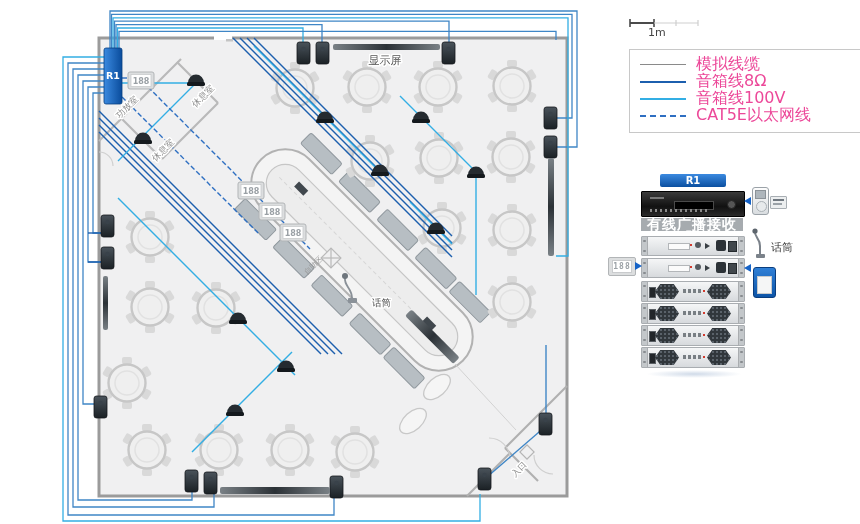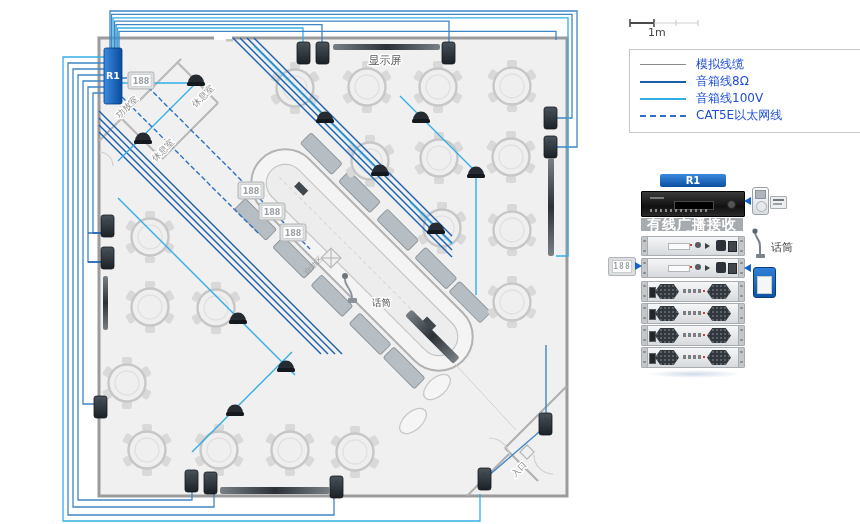--- a/index.html
+++ b/index.html
@@ -11,21 +11,21 @@
   
   .scalebar{position:absolute;left:628px;top:14px;width:80px;height:26px;}
   .scalebar .lbl{position:absolute;left:20px;top:12px;font-size:11px;color:#444;}
   .legend{position:absolute;left:629px;top:49px;width:222px;height:70px;background:#fff;border:1px solid #c8c8c8;padding:6px 10px;box-sizing:content-box;}
   .lg-row{display:flex;align-items:center;height:17px;}
   .lg-swatch{width:46px;height:0;margin-right:10px;flex:0 0 46px;}
   .sw-analog{border-top:1.6px solid #8a8a8a;}
   .sw-8ohm{border-top:2.6px solid #1c5fae;}
   .sw-100v{border-top:2.6px solid #33aee4;}
   .sw-cat5e{border-top:2px dashed #2e6fc2;}
-  .lg-label{font-size:12px;color:#1d4ed8;white-space:nowrap;}
+  .lg-label{font-size:16px;color:#ec4899;white-space:nowrap;}
 
   
   .stack{position:absolute;left:606px;top:170px;width:254px;height:212px;}
   .banner-blue{position:absolute;left:54px;top:4px;width:66px;height:13px;background:linear-gradient(#3b8ae0,#0b4fa0);color:#fff;font-size:10px;font-weight:bold;text-align:center;line-height:13px;border-radius:2px;}
   .banner-gray{position:absolute;left:35px;top:48px;width:102px;height:13px;background:#a6abaf;color:#fff;font-size:14px;font-weight:bold;text-align:center;line-height:13px;letter-spacing:1px;}
   .rack-black{position:absolute;left:35px;top:21px;width:102px;height:24px;background:linear-gradient(#3a3a3a,#111 60%,#2a2a2a);border:1px solid #000;border-radius:1px;}
   .rack-black .bslot{position:absolute;left:32px;top:9px;width:38px;height:7px;background:#000;border:1px solid #4a4a4a;}
   .rack-black .bled{position:absolute;left:8px;top:5px;width:14px;height:2px;background:#777;}
   .rack-black .bbtns{position:absolute;left:8px;bottom:4px;width:60px;height:3px;background-image:repeating-linear-gradient(90deg,#8b8b8b 0 2px,transparent 2px 5px);}
   .rack-black .bknob{position:absolute;right:8px;top:8px;width:7px;height:7px;border-radius:50%;background:#555;border:1px solid #222;}

